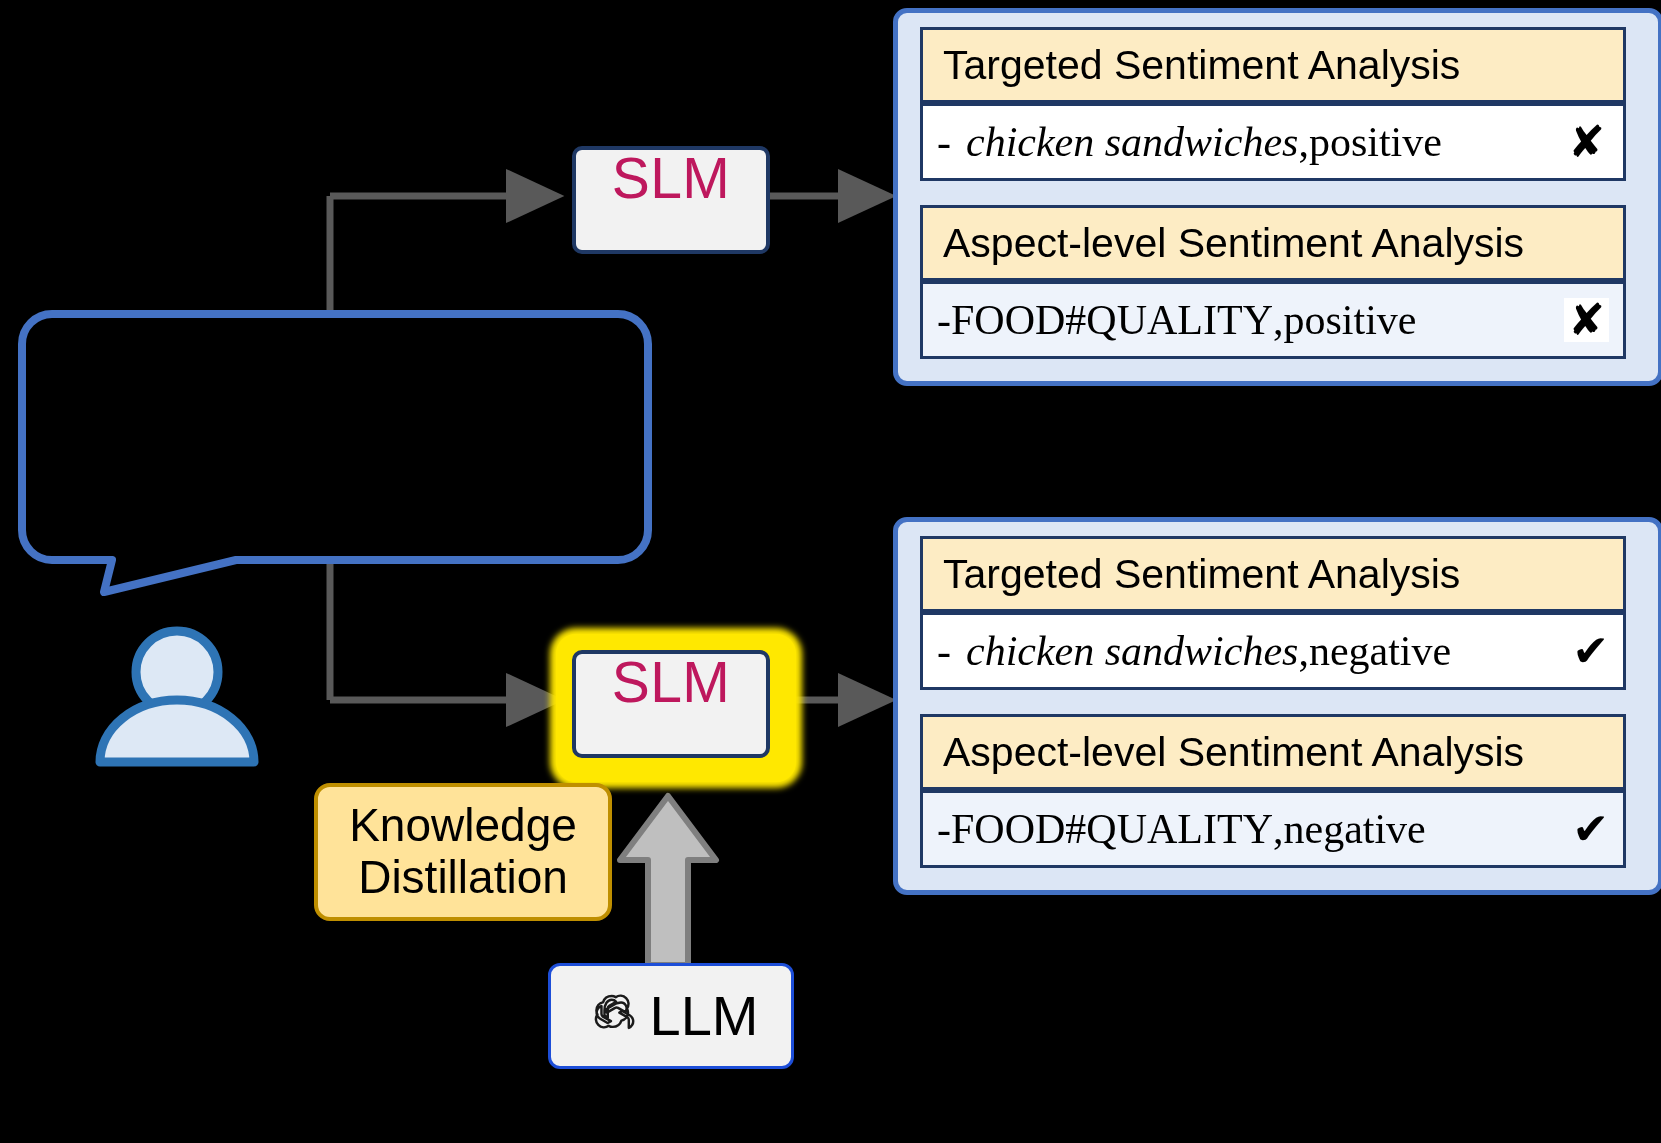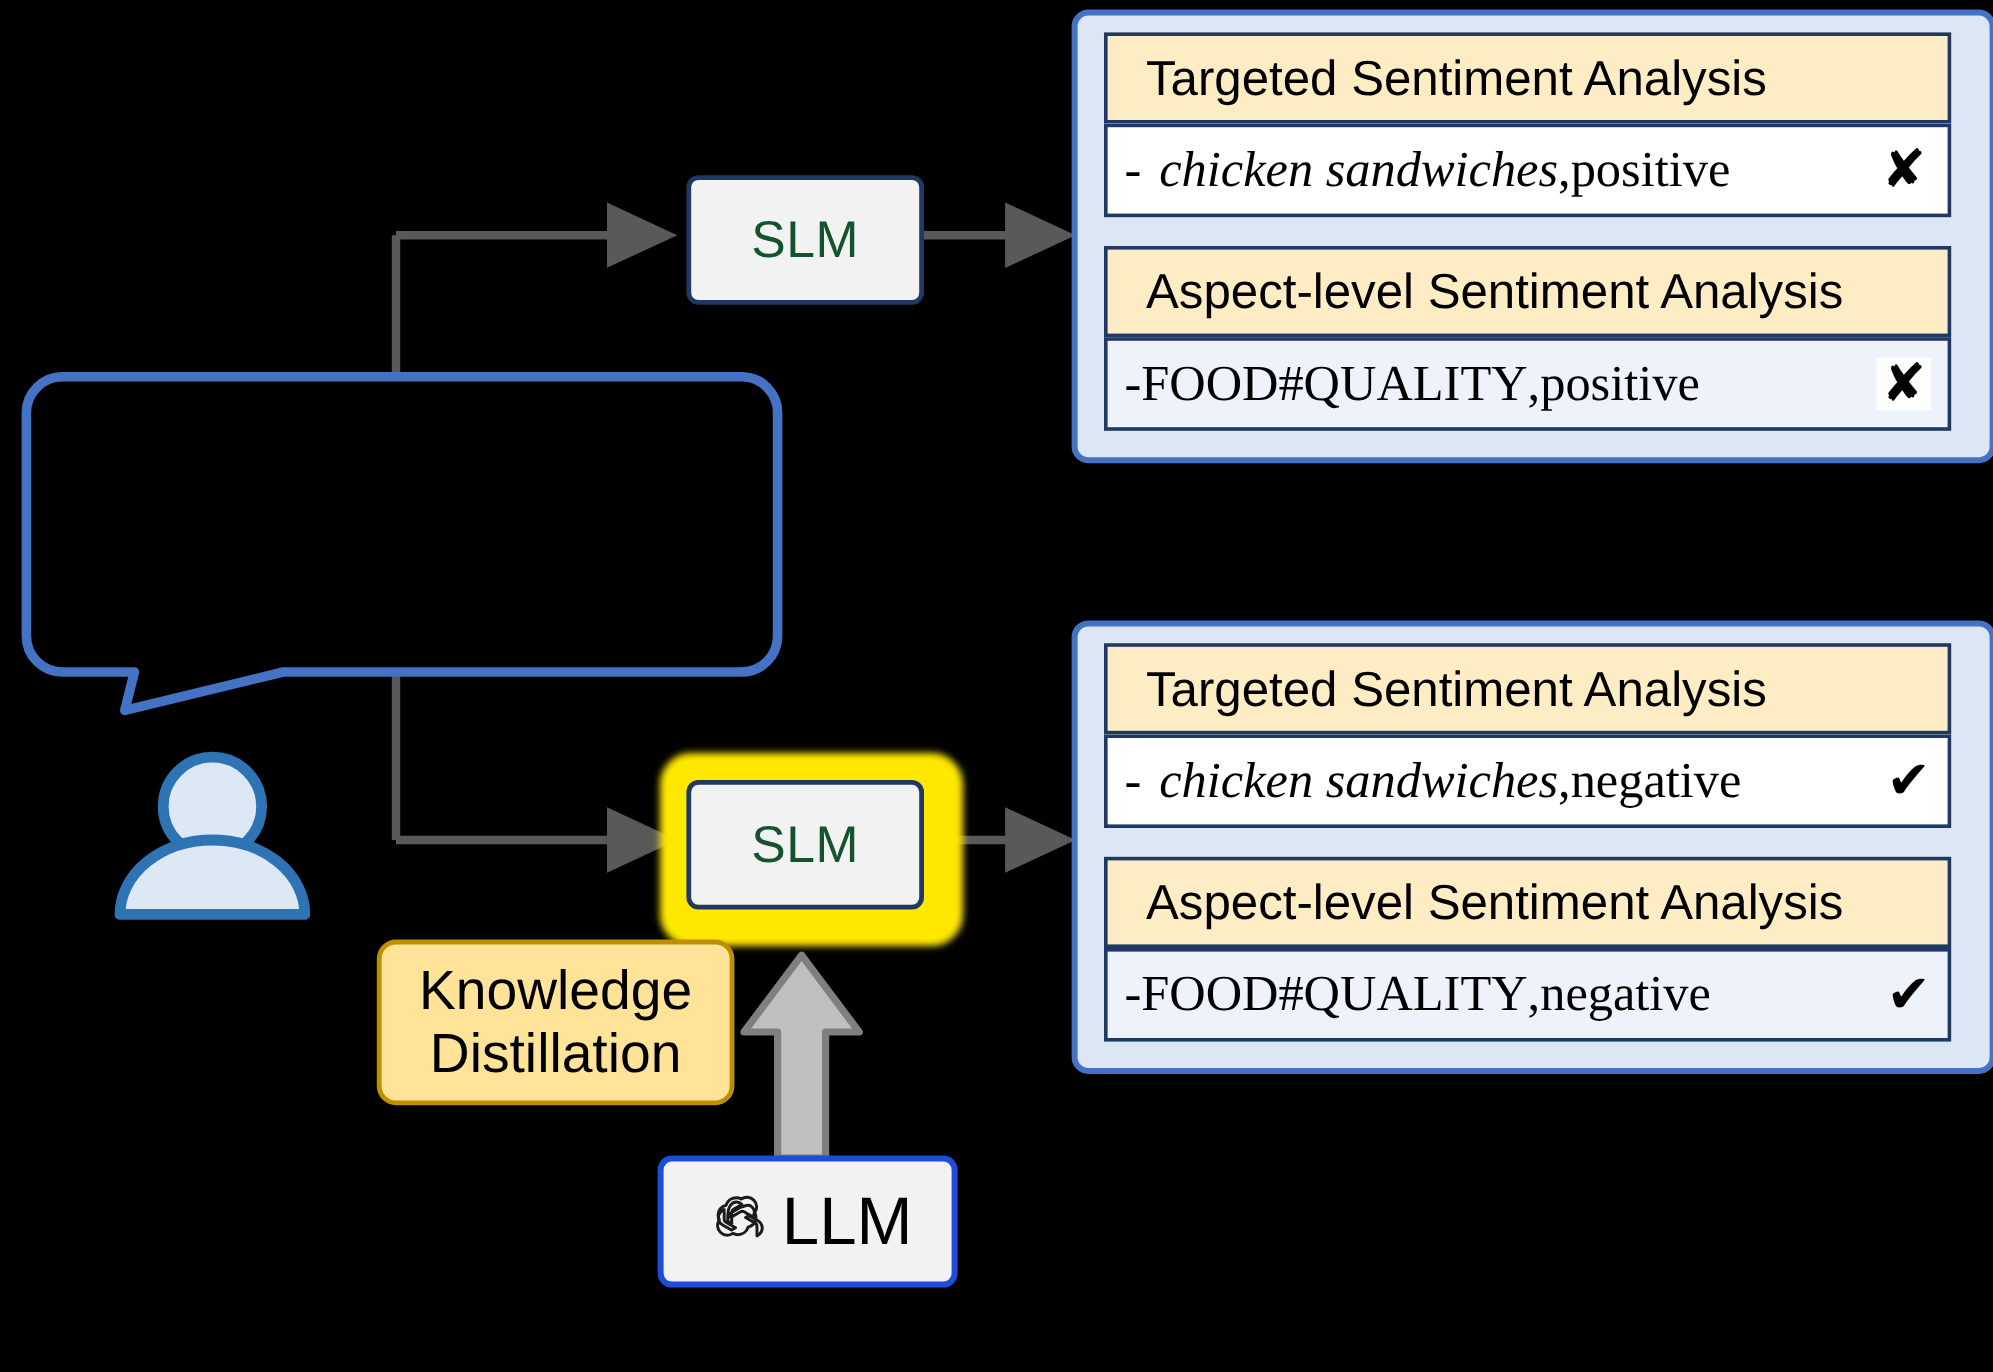--- a/index.html
+++ b/index.html
@@ -23,40 +23,39 @@
     height: 1143px;
   }
 
   
   .slm-box {
     position: absolute;
     background: #f2f2f2;
     border: 4px solid #1f3864;
     border-radius: 10px;
     display: flex;
-    align-items: center;
     justify-content: center;
-    color: #14532d;
-    font-size: 43px;
+    color: #be185d;
+    font-size: 57px;
     line-height: 1;
     letter-spacing: 0.5px;
   }
   .slm-glow {
     position: absolute;
     background: #ffe800;
     border: 6px solid #ffe800;
     border-radius: 20px;
     box-shadow: 0 0 6px 6px #ffe800;
   }
 
   
   .llm-box {
     position: absolute;
     background: #f2f2f2;
-    border: 5px solid #1d4ed8;
+    border: 3px solid #1d4ed8;
     border-radius: 12px;
     display: flex;
     align-items: center;
     justify-content: center;
     gap: 10px;
     color: #000;
     font-size: 56px;
     line-height: 1;
   }
   .llm-logo {
@@ -90,21 +89,21 @@
   }
   .task-head {
     position: absolute;
     background: #fdecc4;
     border: 3px solid #1f3864;
     color: #000;
     font-size: 41px;
     line-height: 1;
     display: flex;
     align-items: center;
-    padding-left: 32px;
+    padding-left: 20px;
     box-sizing: border-box;
   }
   .task-body {
     position: absolute;
     border: 3px solid #1f3864;
     color: #000;
     font-family: "Liberation Serif", serif;
     font-size: 42px;
     line-height: 1;
     display: flex;

